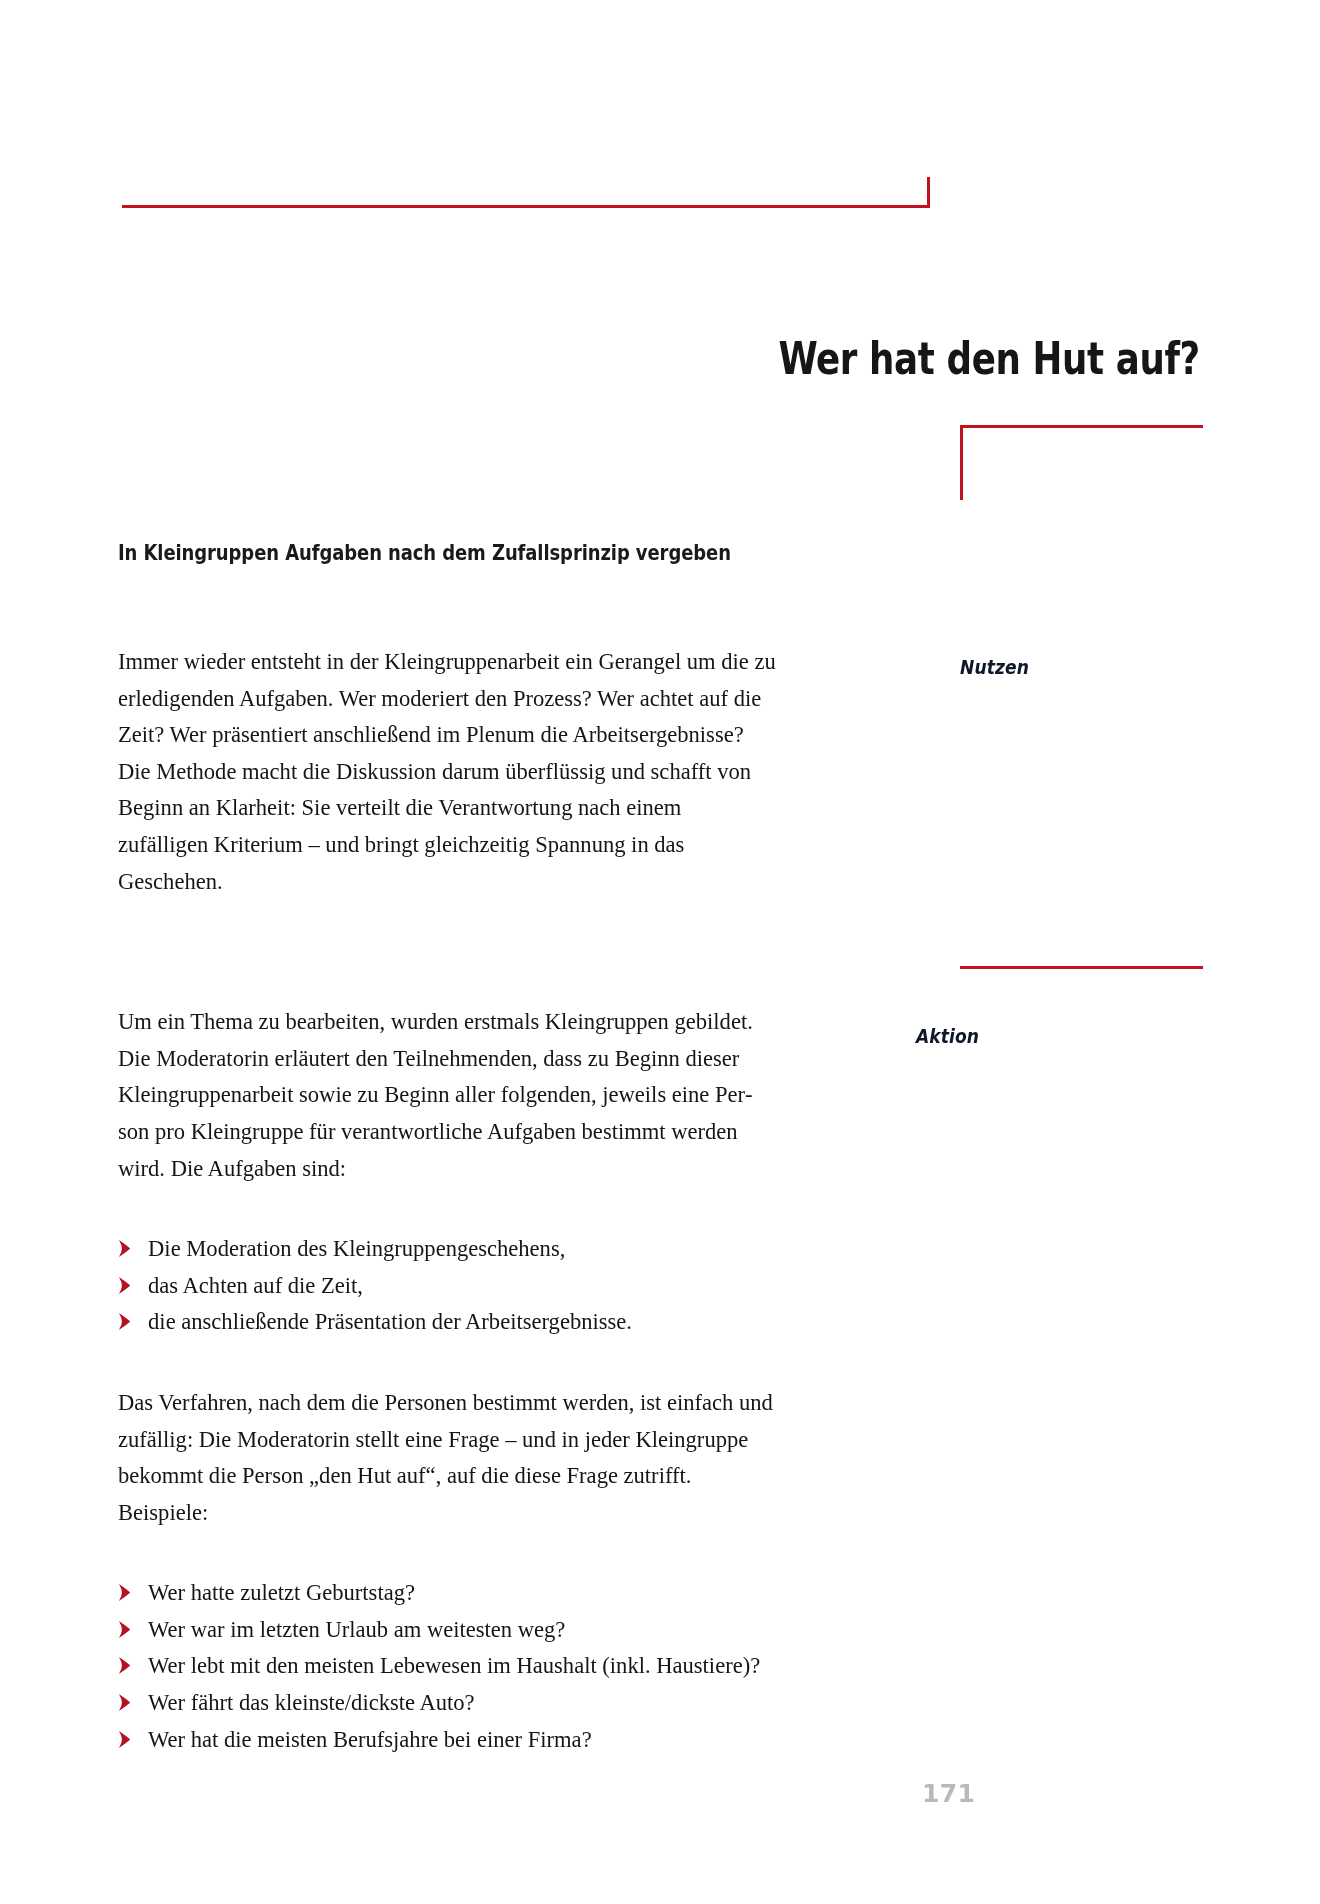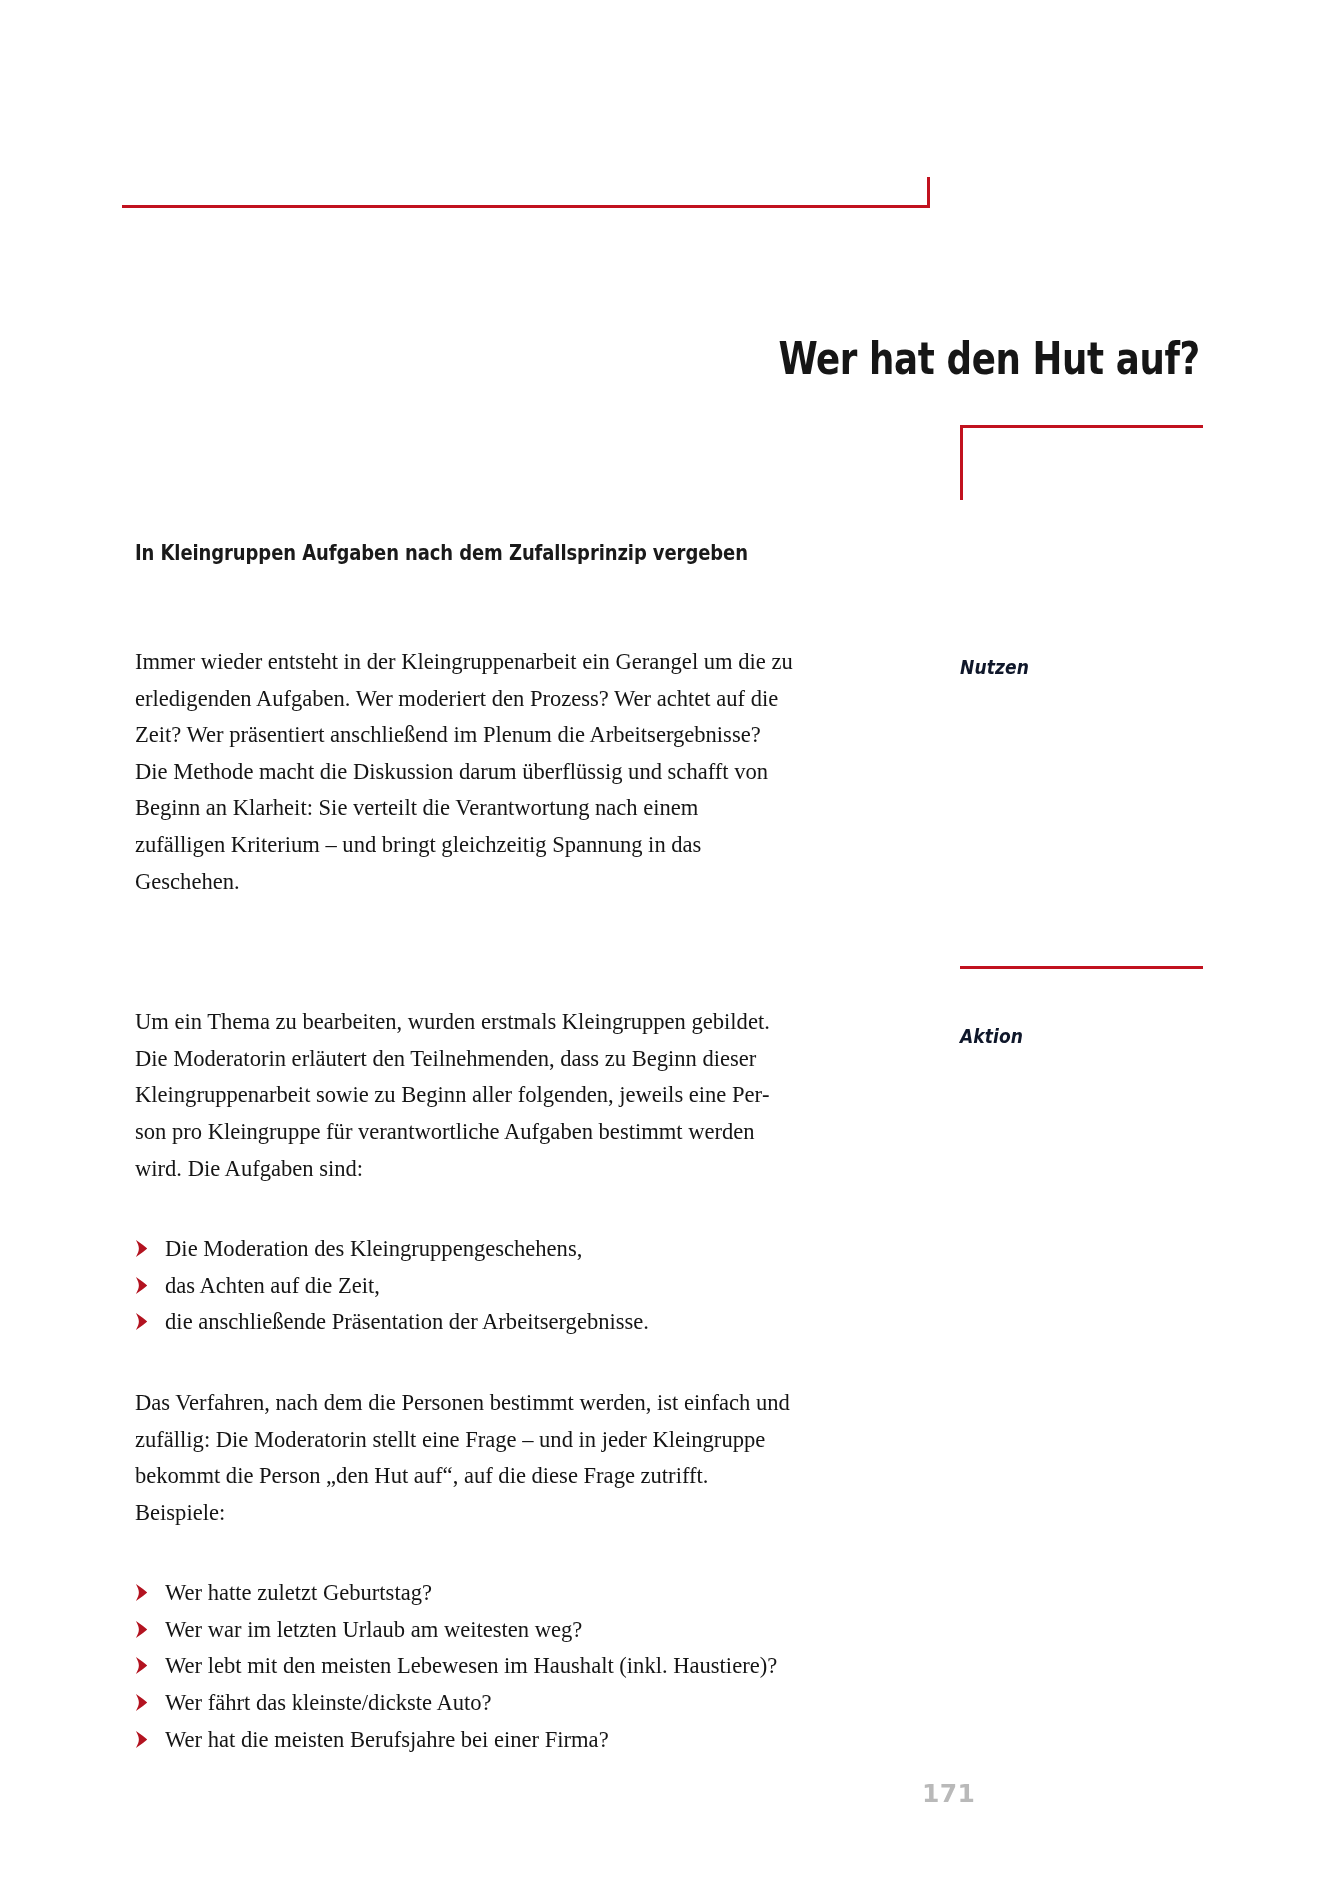--- a/index.html
+++ b/index.html
@@ -76,21 +76,21 @@
     letter-spacing: -0.4px;
     color: #161616;
     white-space: nowrap;
     transform: scaleX(0.88);
     transform-origin: right center;
   }
 
   
   .content {
     position: absolute;
-    left: 135px;
+    left: 118px;
     top: 540px;
     width: 660px;
   }
 
   .subtitle {
     font-family: "DejaVu Sans Condensed", "Liberation Sans Narrow", "Liberation Sans", sans-serif;
     font-weight: 700;
     font-size: 21.5px;
     color: #1a1a1a;
     letter-spacing: -0.1px;
@@ -145,21 +145,21 @@
   .side-label {
     position: absolute;
     font-family: "DejaVu Sans Condensed", "Liberation Sans Narrow", "Liberation Sans", sans-serif;
     font-weight: 700;
     font-style: italic;
     font-size: 19px;
     color: #0f172a;
     letter-spacing: 0.1px;
   }
   .side-label.nutzen { left: 960px; top: 656px; }
-  .side-label.aktion { left: 960px; top: 1025px; }
+  .side-label.aktion { left: 916px; top: 1025px; }
 
   
   .page-number {
     position: absolute;
     left: 922px;
     top: 1779px;
     font-family: "DejaVu Sans", "Liberation Sans", sans-serif;
     font-weight: 600;
     font-size: 25px;
     color: #b9b9b9;

